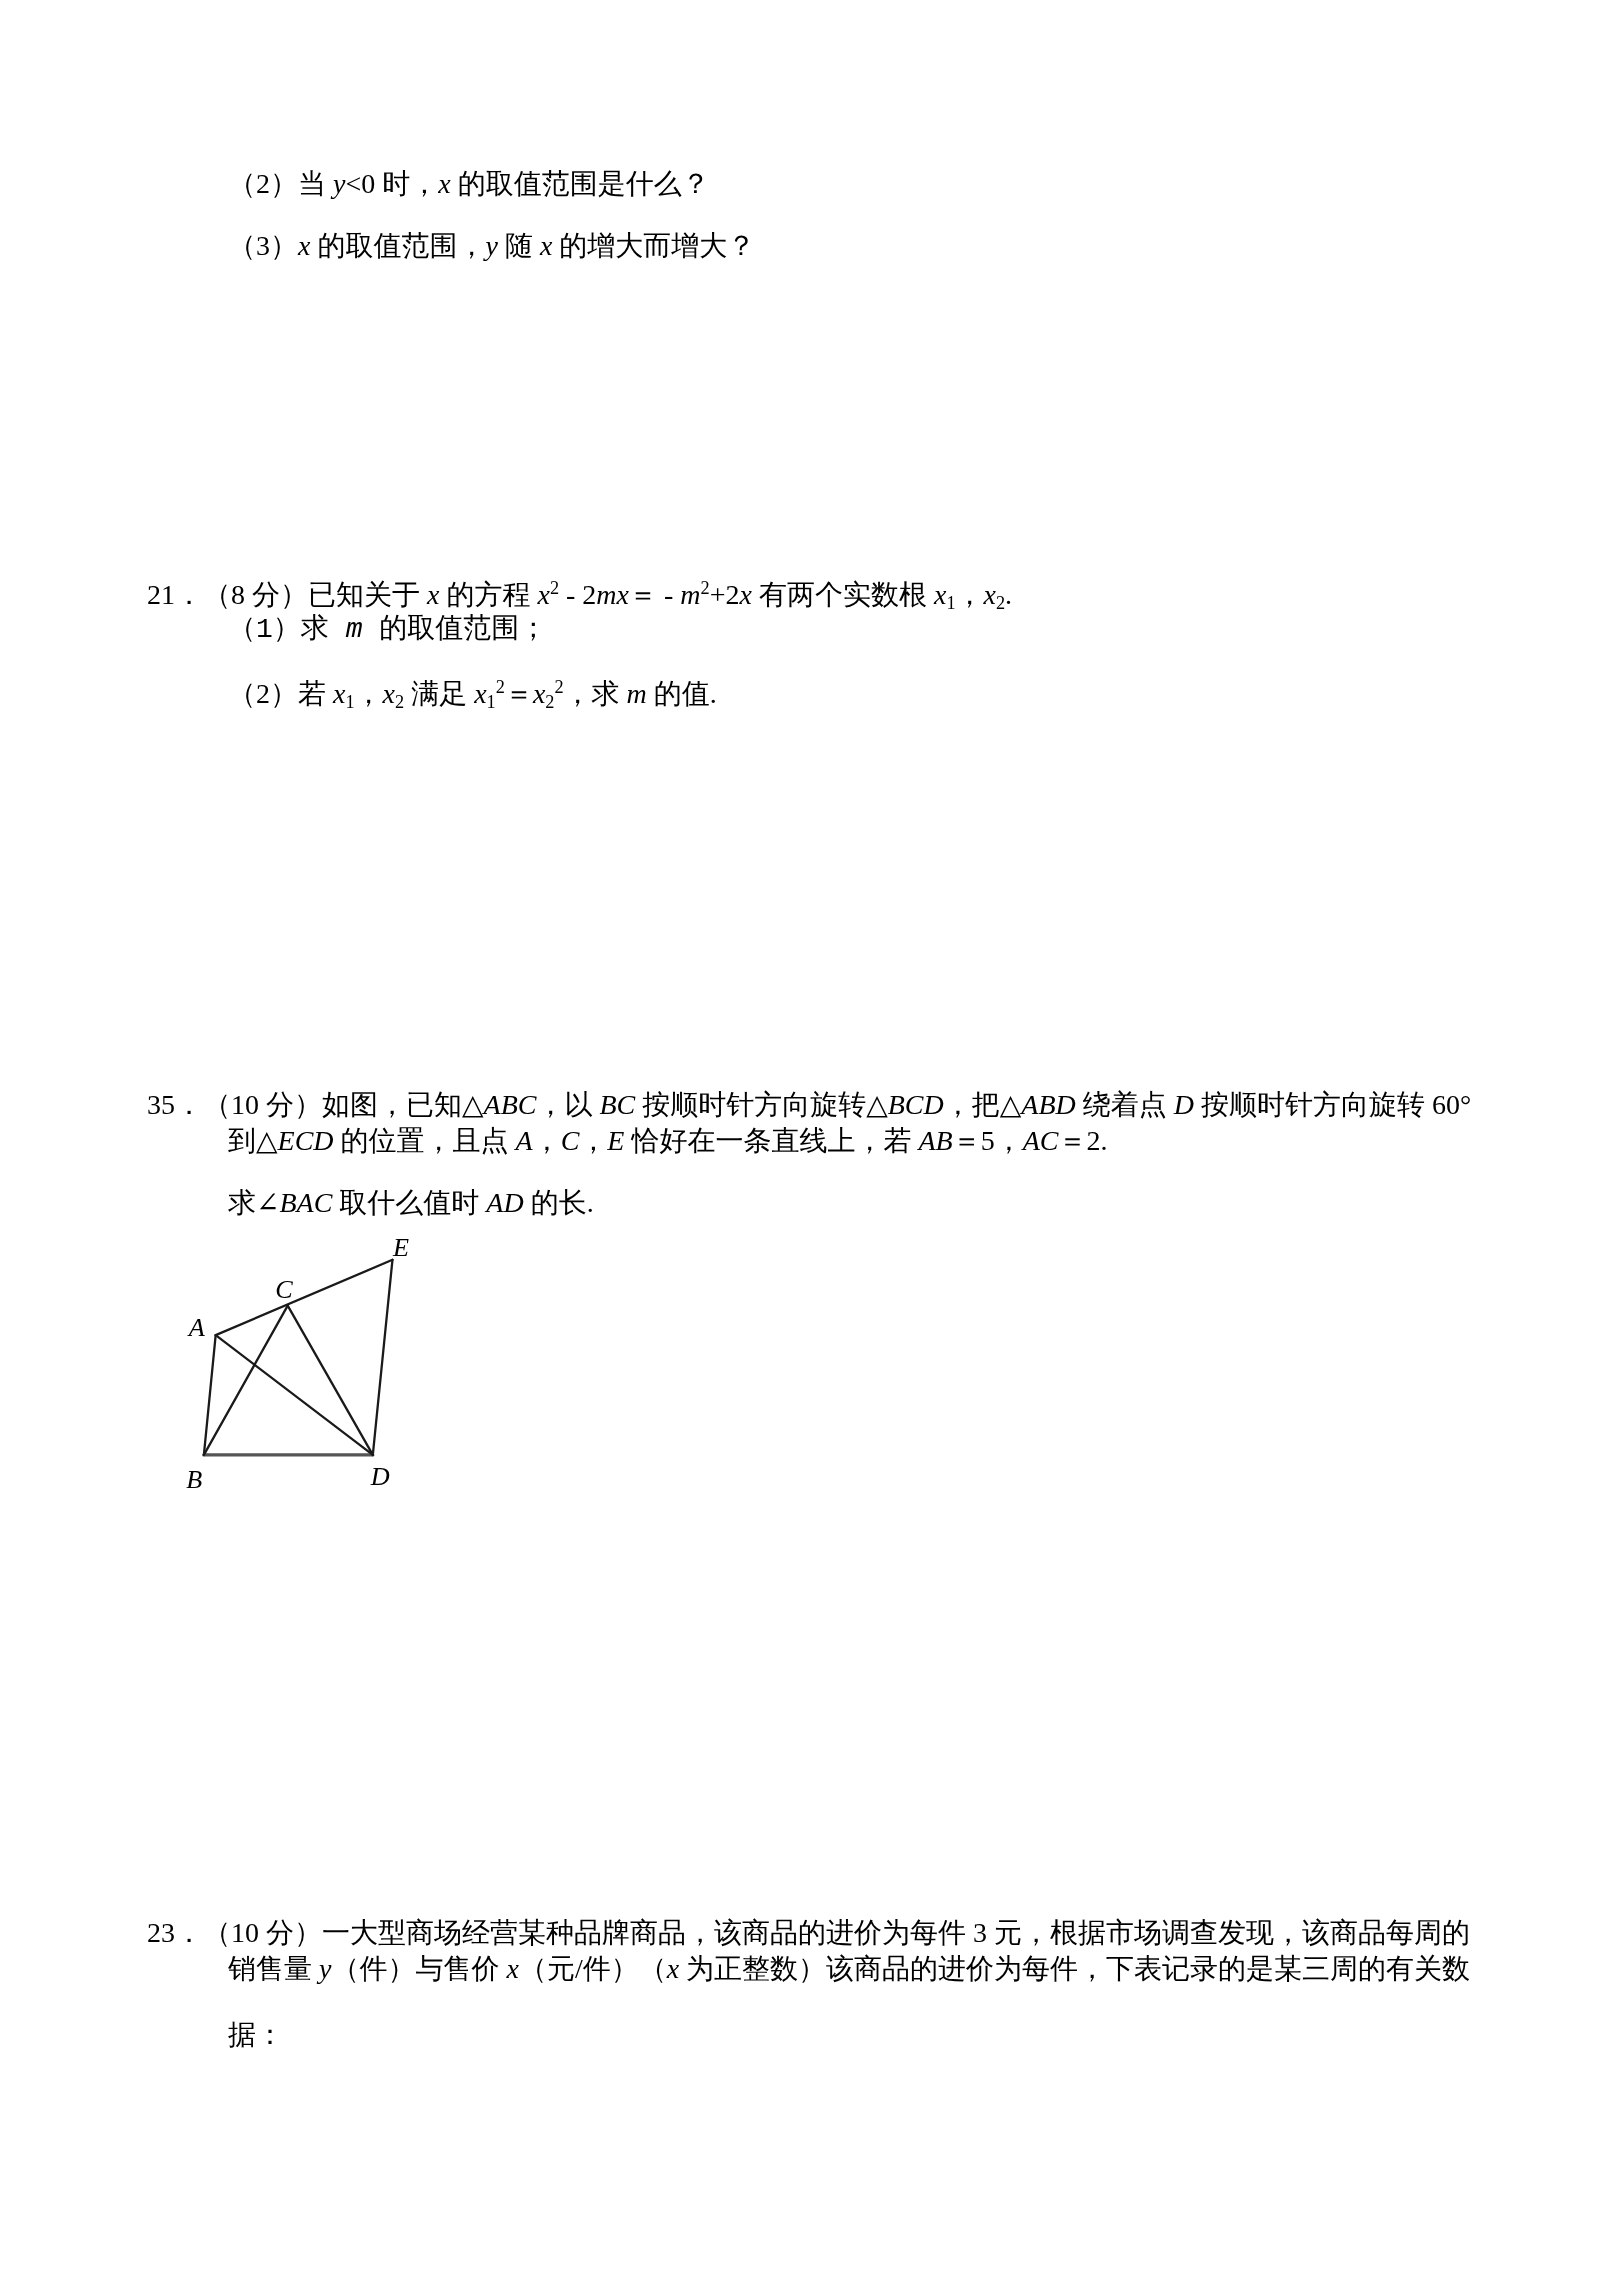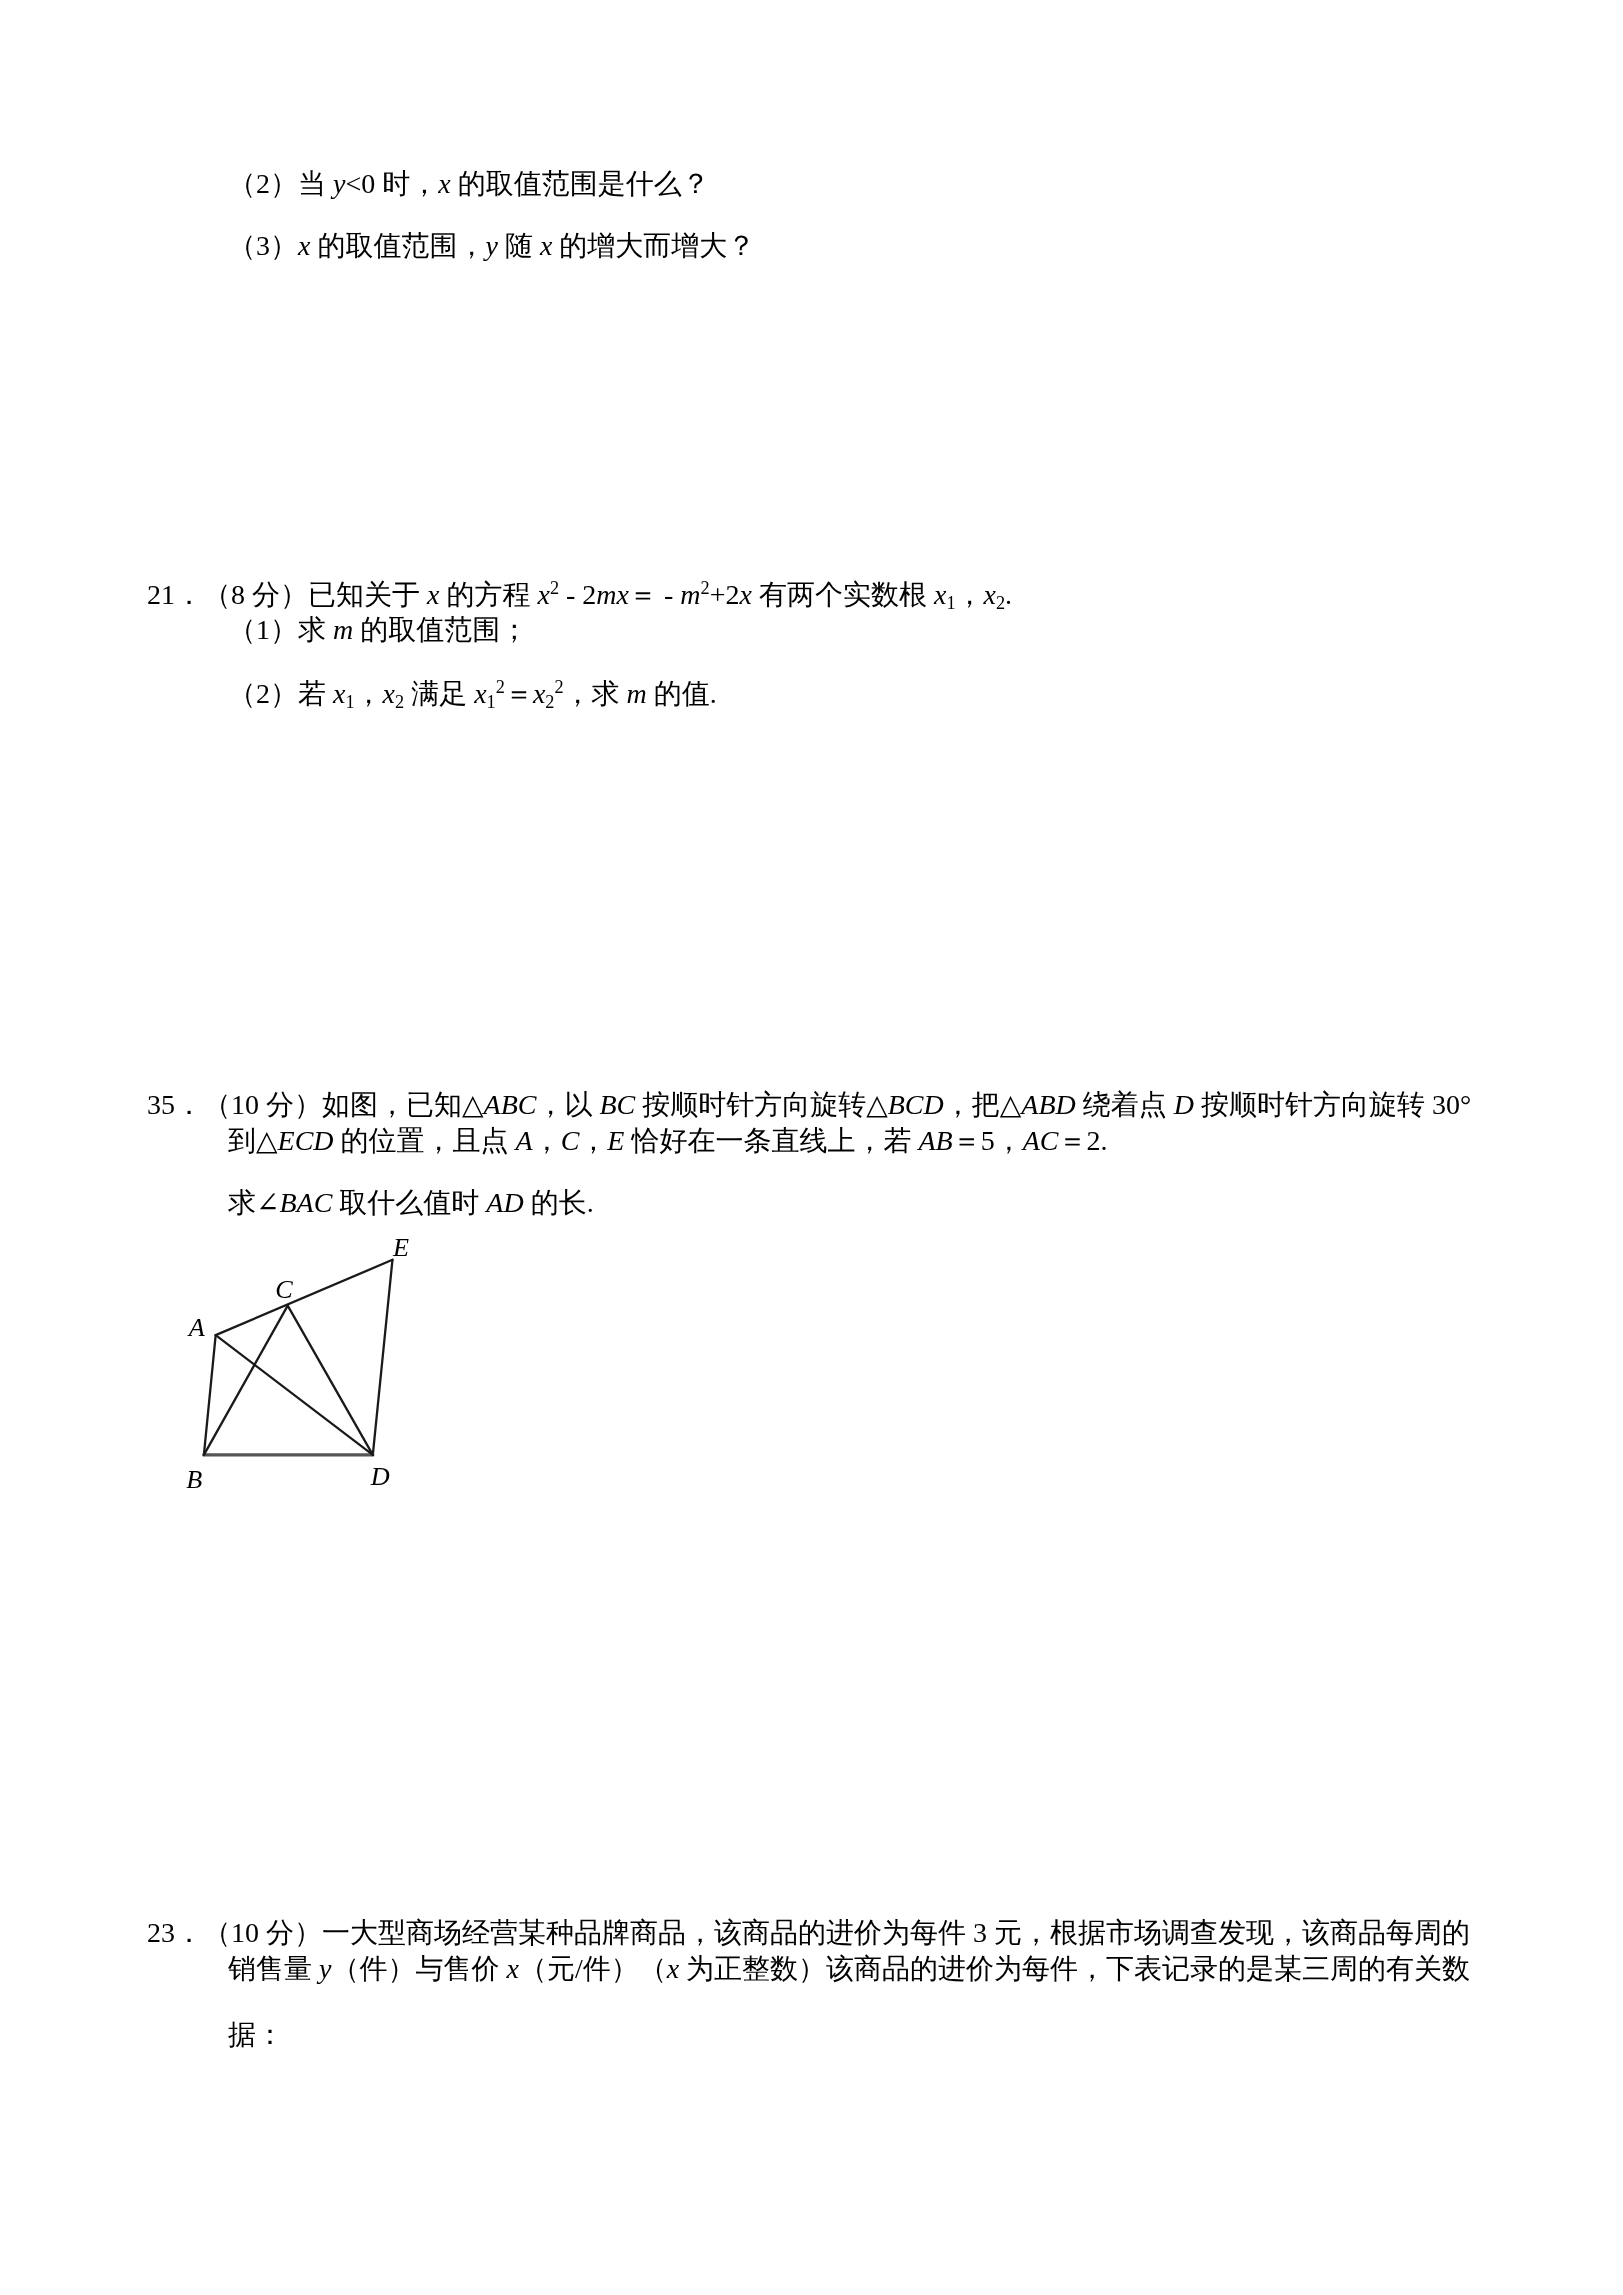--- a/index.html
+++ b/index.html
@@ -21,29 +21,29 @@
 <div class="line indent" style="top:164px;">
   <span>（2）</span><span>当 </span><i>y</i><span>&lt;0 时，</span><i>x</i><span> 的取值范围是什么？</span>
 </div>
 <div class="line indent" style="top:226px;">
   <span>（3）</span><i>x</i><span> 的取值范围，</span><i>y</i><span> 随 </span><i>x</i><span> 的增大而增大？</span>
 </div>
 
 <div class="line qhead" style="top:547px;">
   <span>21．</span><span>（8 分）</span><span>已知关于 </span><i>x</i><span> 的方程 </span><i>x</i><sup>2</sup><span> - 2</span><i>mx</i><span>＝ - </span><i>m</i><sup>2</sup><span>+2</span><i>x</i><span> 有两个实数根 </span><i>x</i><sub>1</sub><span>，</span><i>x</i><sub>2</sub><span>.</span>
 </div>
-<div class="line indent" style="top:610px;">
+<div class="line indent" style="top:610px;font-family:Liberation Mono, monospace;">
   <span>（1）</span><span>求 </span><i>m</i><span> 的取值范围；</span>
 </div>
 <div class="line indent" style="top:674px;">
   <span>（2）</span><span>若 </span><i>x</i><sub>1</sub><span>，</span><i>x</i><sub>2</sub><span> 满足 </span><i>x</i><sub>1</sub><sup>2</sup><span>＝</span><i>x</i><sub>2</sub><sup>2</sup><span>，求 </span><i>m</i><span> 的值.</span>
 </div>
 
 <div class="line qhead" style="top:1057px;">
-  <span>35．</span><span>（10 分）</span><span>如图，已知△</span><i>ABC</i><span>，以 </span><i>BC</i><span> 按顺时针方向旋转△</span><i>BCD</i><span>，把△</span><i>ABD</i><span> 绕着点 </span><i>D</i><span> 按顺时针方向旋转 30°</span>
+  <span>35．</span><span>（10 分）</span><span>如图，已知△</span><i>ABC</i><span>，以 </span><i>BC</i><span> 按顺时针方向旋转△</span><i>BCD</i><span>，把△</span><i>ABD</i><span> 绕着点 </span><i>D</i><span> 按顺时针方向旋转 60°</span>
 </div>
 <div class="line indent" style="top:1121px;">
   <span>到△</span><i>ECD</i><span> 的位置，且点 </span><i>A</i><span>，</span><i>C</i><span>，</span><i>E</i><span> 恰好在一条直线上，若 </span><i>AB</i><span>＝5，</span><i>AC</i><span>＝2.</span>
 </div>
 <div class="line indent" style="top:1183px;">
   <span>求∠</span><i>BAC</i><span> 取什么值时 </span><i>AD</i><span> 的长.</span>
 </div>
 
 <div class="figure">
   <svg width="262" height="275" viewBox="270 1880 400 420" xmlns="http://www.w3.org/2000/svg">

